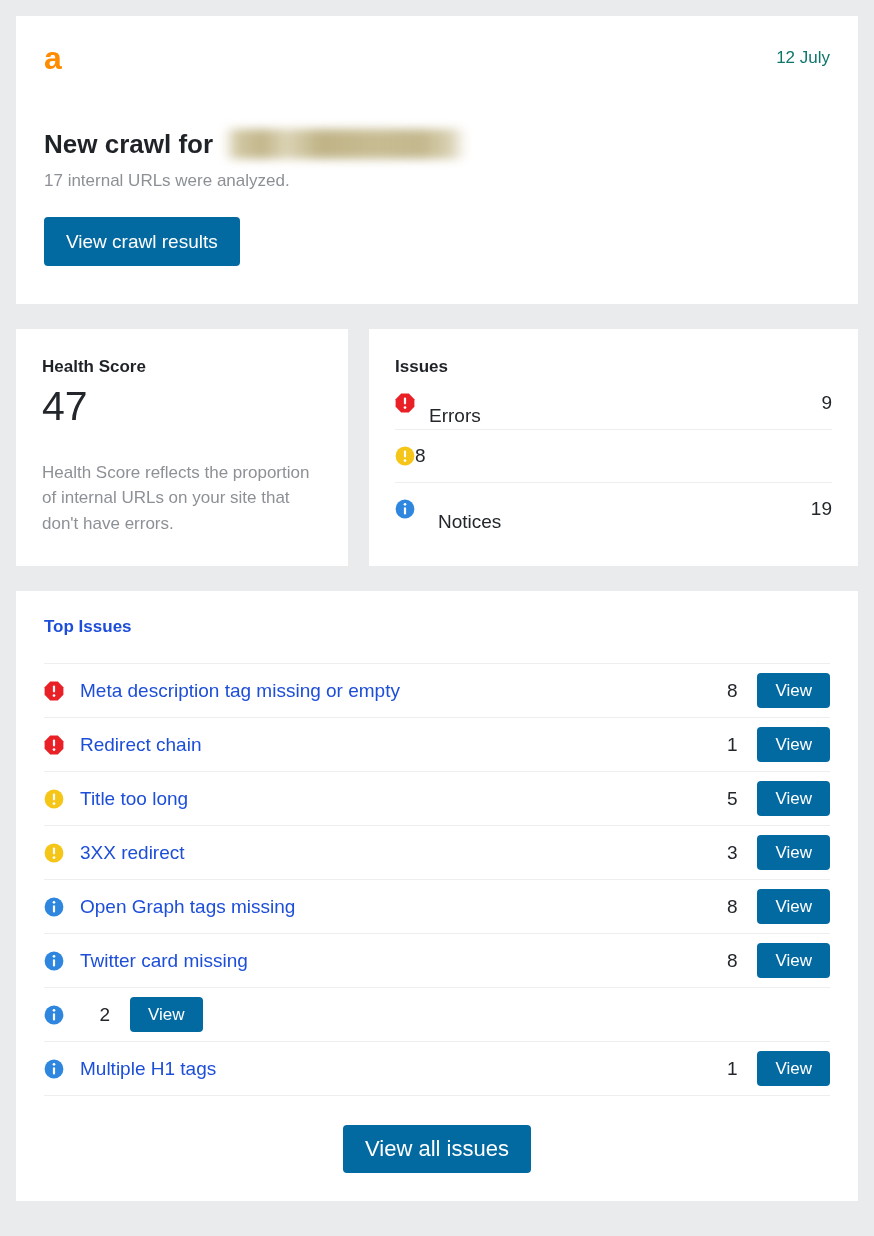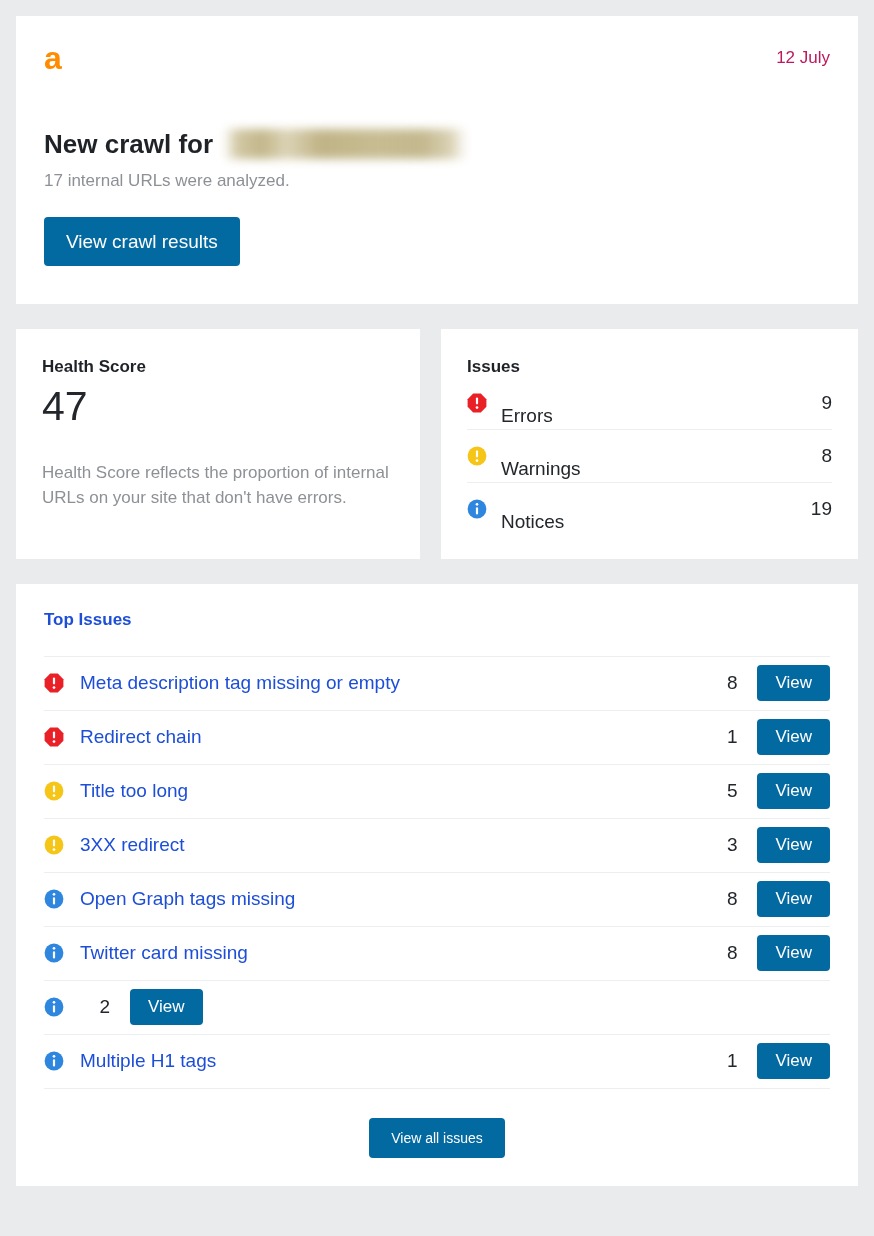--- a/index.html
+++ b/index.html
@@ -42,21 +42,21 @@
     display: flex;
     align-items: baseline;
   }
   .logo .logo-a {
     color: #ff8b00;
   }
   .logo .logo-rest {
     color: #ffffff;
   }
   .header-date {
-    color: #be185d;
+    color: #0f766e;
     font-size: 17px;
   }
 
   
   .card {
     background: #ffffff;
   }
   .crawl-card {
     padding: 28px 40px 38px 28px;
   }
@@ -111,21 +111,21 @@
     line-height: 1;
   }
 
   
   .two-col {
     display: flex;
     gap: 21px;
     margin-top: 25px;
   }
   .col-left {
-    width: 404px;
+    width: 332px;
     box-sizing: border-box;
     padding: 28px 26px 30px 26px;
   }
   .col-right {
     flex: 1;
     box-sizing: border-box;
     padding: 28px 26px 24px 26px;
   }
   .card-title {
     font-size: 17px;
@@ -149,20 +149,21 @@
 
   
   .sum-row {
     display: flex;
     align-items: center;
     height: 52px;
     border-bottom: 1px solid #edeeef;
   }
   .sum-row:last-child {
     border-bottom: none;
+    gap: 9px;
   }
   .sum-label {
     font-size: 19px;
     color: #23272b;
     margin-left: 14px;
     flex: 1;
     margin-top: 26px;
   }
   .sum-count {
     font-size: 19px;
@@ -218,21 +219,21 @@
     padding: 8px 18px;
     line-height: 1.15;
   }
   .issue-footer {
     border-top: 1px solid #edeeef;
     margin: 0 28px;
     padding-top: 29px;
     text-align: center;
   }
   .btn-all {
-    font-size: 14px;
+    font-size: 22px;
     padding: 13px 22px;
     line-height: 1;
   }
 </style>
 </head>
 <body>
 
 <div class="page">
 
   <div class="header card">
@@ -275,21 +276,20 @@
             <span class="sum-count">9</span>
           </div>
           <div class="sum-row">
             <span class="ico">
               <svg width="20" height="20" viewBox="0 0 20 20">
                 <circle cx="10" cy="10" r="9.4" fill="#f5c518"></circle>
                 <rect x="8.9" y="4.4" width="2.2" height="7" rx="1.1" fill="#ffffff"></rect>
                 <circle cx="10" cy="14.6" r="1.35" fill="#ffffff"></circle>
               </svg>
             </span>
-            <span class="sum-label">Warnings</span>
             <span class="sum-count">8</span>
           </div>
           <div class="sum-row">
             <span class="ico">
               <svg width="20" height="20" viewBox="0 0 20 20">
                 <circle cx="10" cy="10" r="9.4" fill="#2e86de"></circle>
                 <circle cx="10" cy="5.3" r="1.35" fill="#ffffff"></circle>
                 <rect x="8.9" y="8.3" width="2.2" height="7.3" rx="1.1" fill="#ffffff"></rect>
               </svg>
             </span>

